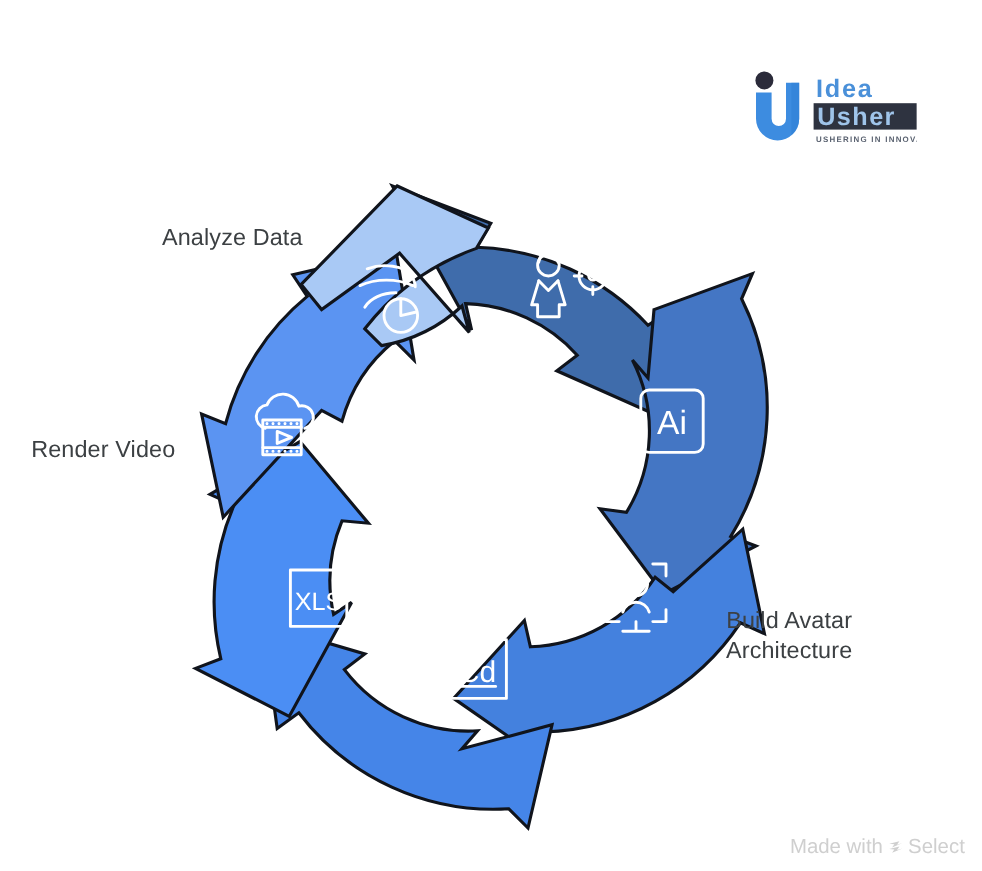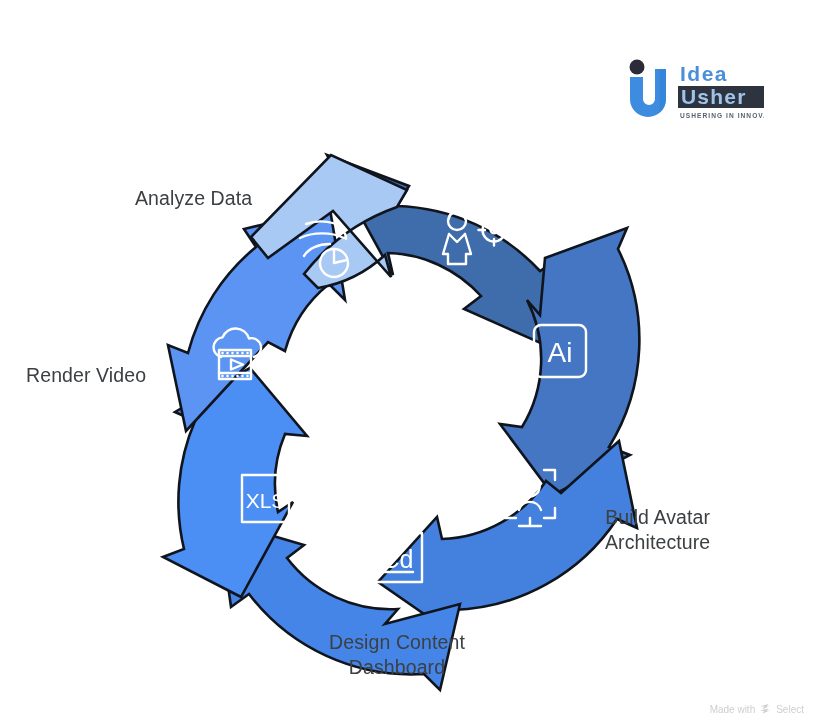--- a/index.html
+++ b/index.html
@@ -60,21 +60,21 @@
 
   
   #napkin-footer {
     position: absolute;
     right: 14px;
     bottom: 10px;
     display: flex;
     align-items: center;
     gap: 4px;
     color: #cfcfcf;
-    font-size: 10px;
+    font-size: 17px;
     font-family: "Liberation Sans", sans-serif;
   }
   #napkin-footer svg { display: block; }
 </style>
 </head>
 <body>
 
 <div id="brand-logo">
   <svg width="140" height="68" viewBox="0 0 140 68" xmlns="http://www.w3.org/2000/svg">
 
@@ -238,22 +238,20 @@
   </g>
 </svg>
 
   <div class="cycle-label lbl-analyze">Analyze Data</div>
 
 
 
   <div class="cycle-label lbl-buildavatar">Build Avatar
 Architecture</div>
 
-  <div class="cycle-label lbl-designcontent">Design Content
-Dashboard</div>
 
 
   <div class="cycle-label lbl-render">Render Video</div>
 </div>
 
 <div id="napkin-footer">
   <span>Made with</span>
   <span>
     <svg width="13" height="13" viewBox="0 0 13 13" xmlns="http://www.w3.org/2000/svg">
       <path d="M1 3.2 L9.5 1 L7.5 3.9 L12 2.6 L3.4 6.3 L5.3 3.6 Z" fill="#cfcfcf"></path>

